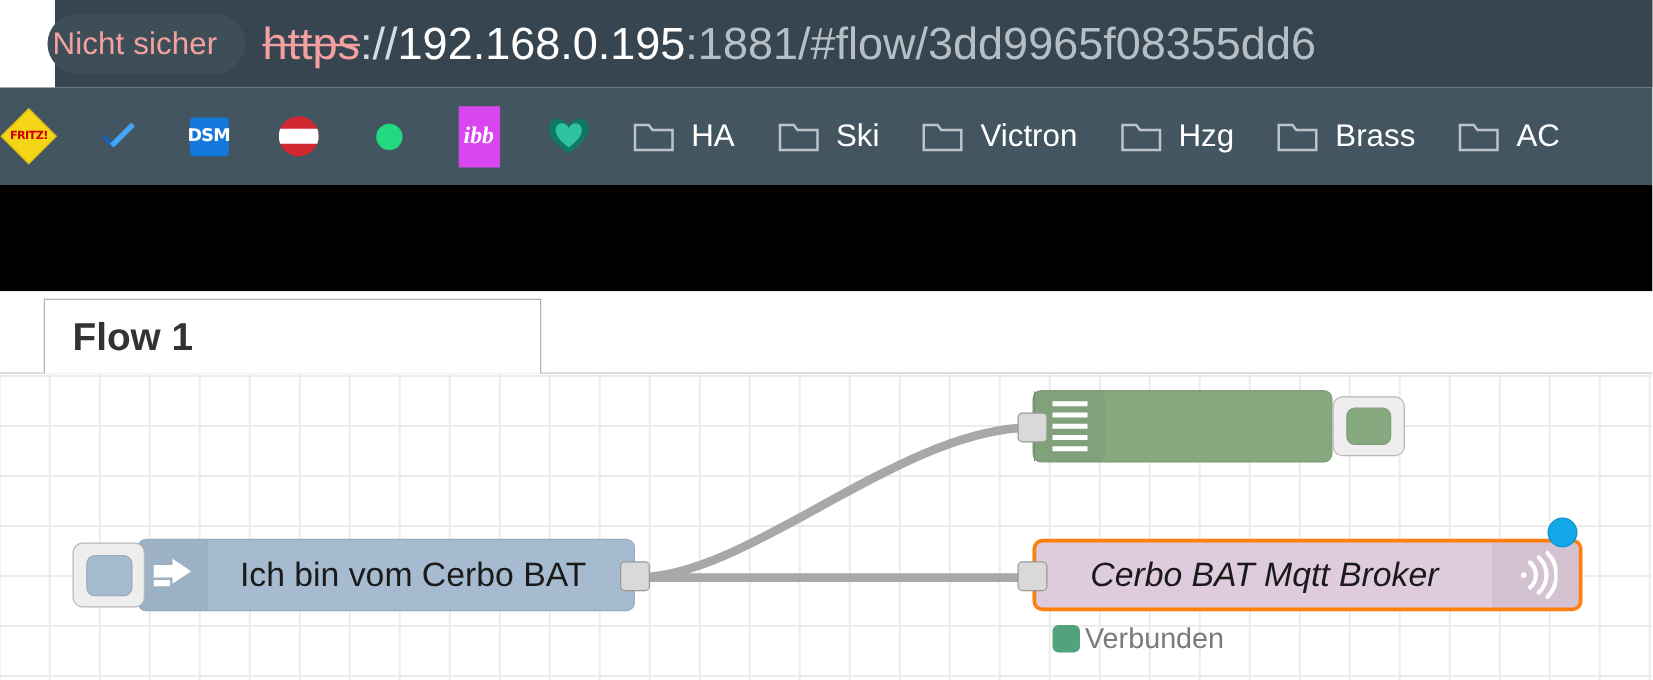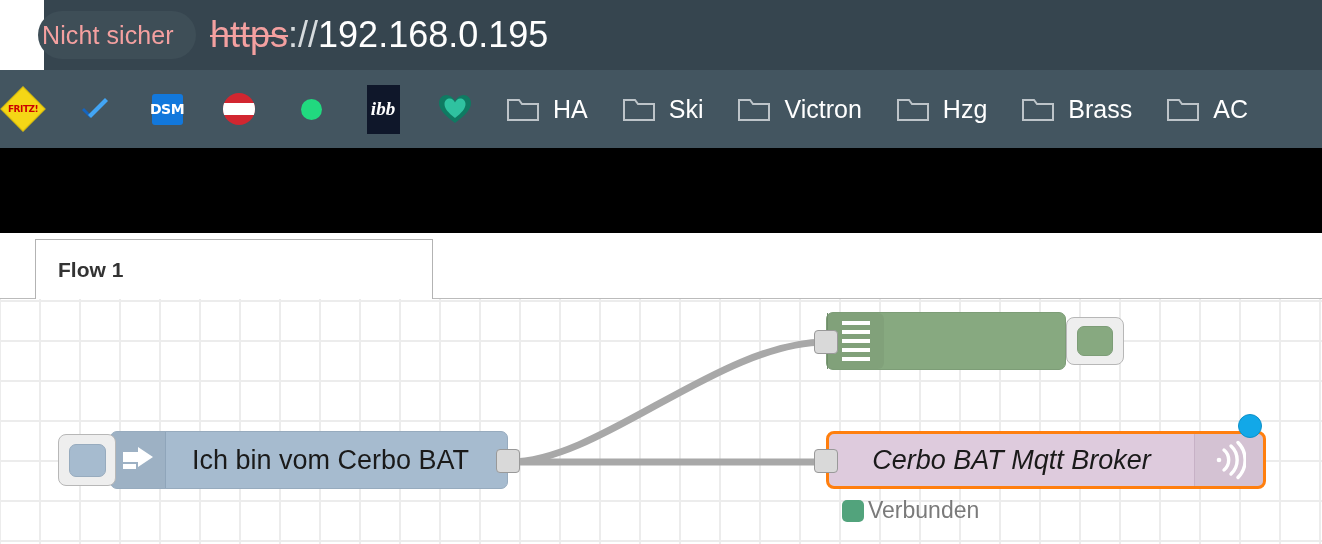--- a/index.html
+++ b/index.html
@@ -147,21 +147,21 @@
     width: 100%; height: 12px;
     background: #ffffff;
   }
   .fav-dot {
     width: 21px; height: 21px;
     border-radius: 50%;
     background: #21d97f;
   }
   .fav-ibb {
     width: 33px; height: 49px;
-    background: #0f172a;
+    background: #d946ef;
     color: #ffffff;
     font-size: 19px;
     font-weight: bold;
     font-style: italic;
     display: flex; align-items: center; justify-content: center;
     font-family: "Liberation Serif", serif;
   }
   .fav-heart { width: 34px; height: 32px; }
 
   
@@ -190,21 +190,21 @@
     height: 60px;
     background: #ffffff;
     border: 1px solid #b3b3b3;
     border-bottom: none;
     box-sizing: border-box;
     display: flex;
     align-items: center;
   }
   .nr-tab-label {
     margin-left: 22px;
-    font-size: 21px;
+    font-size: 31px;
     font-weight: bold;
     color: #333333;
   }
 
   .nr-canvas {
     position: absolute;
     left: 0; top: 299px;
     width: 1322px;
     height: 245px;
     background-color: #ffffff;
@@ -386,20 +386,21 @@
   <div class="browser-toolbar">
 
     <div class="security-pill">
       <span class="security-pill-label">Nicht sicher</span>
     </div>
 
     <div class="url-wrap">
       <span class="url-scheme">https</span>
         <span class="url-sep">://</span>
         <span class="url-host">192.168.0.195</span>
+        <span class="url-rest">:1881/#flow/3dd9965f08355dd6</span>
     </div>
 
     <div class="star-icon-wrap">
       <svg width="34" height="40" viewBox="0 0 24 24" fill="none" stroke="#c3cace" stroke-width="1.7" stroke-linejoin="round">
         <polygon points="12,2.6 14.9,9.1 22,9.8 16.6,14.5 18.2,21.4 12,17.8 5.8,21.4 7.4,14.5 2,9.8 9.1,9.1"></polygon>
       </svg>
     </div>
   </div>
 
   <div class="bookmarks-bar">

